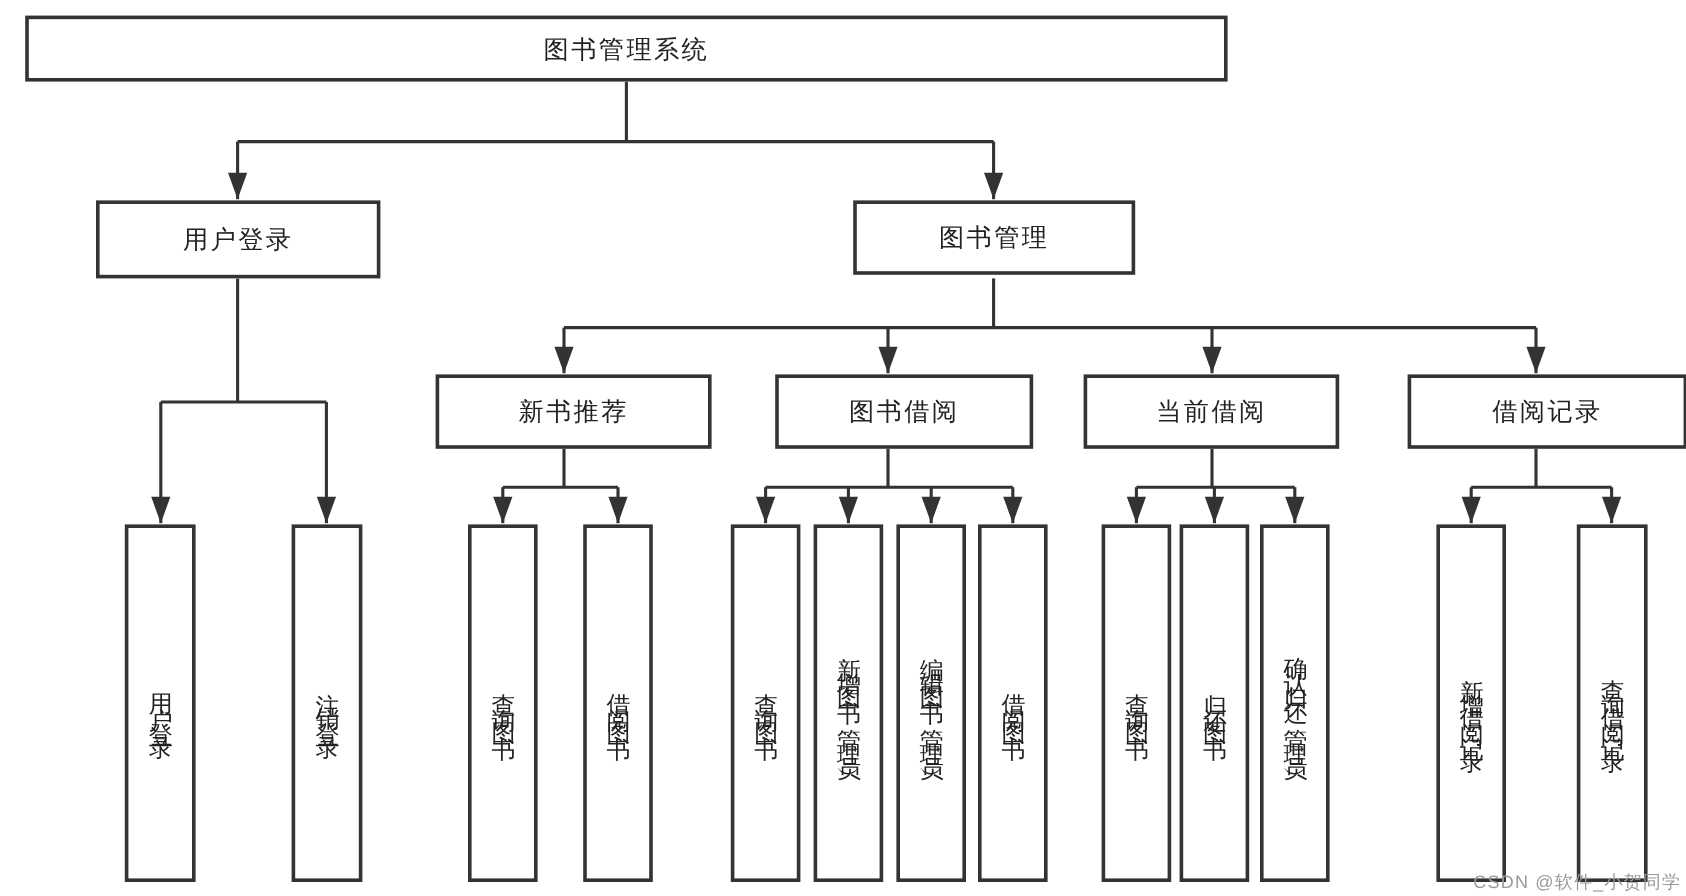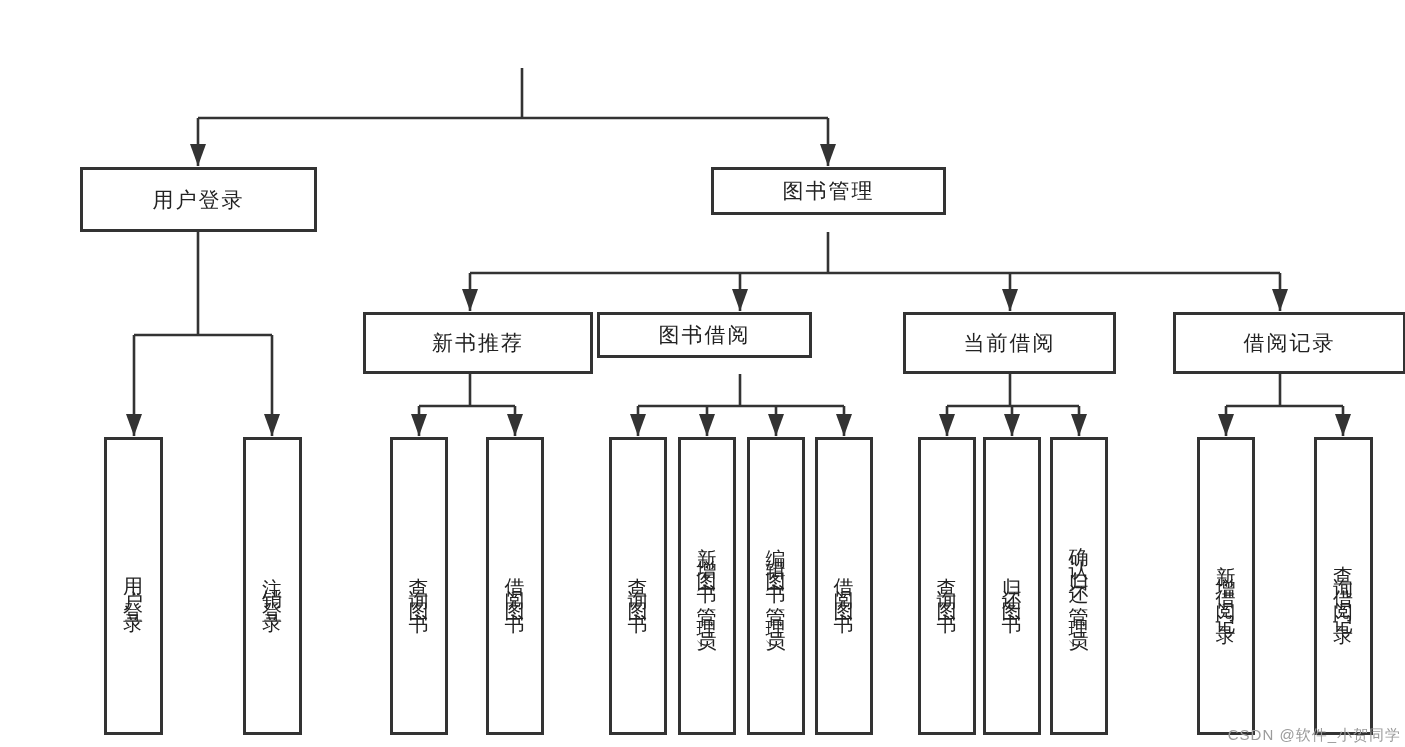--- a/index.html
+++ b/index.html
@@ -114,26 +114,27 @@
     </g>
 
     <g>
       <line x1="1280" y1="374" x2="1280" y2="406"></line>
       <line x1="1226" y1="406" x2="1343" y2="406"></line>
       <line x1="1226" y1="406" x2="1226" y2="436" marker-end="url(#arrowhead)"></line>
       <line x1="1343" y1="406" x2="1343" y2="436" marker-end="url(#arrowhead)"></line>
     </g>
   </svg>
 
+  <div class="node h" style="left:21px;top:13px;width:1002px;height:55px">图书管理系统</div>
 
   <div class="node h" style="left:80px;top:167px;width:237px;height:65px">用户登录</div>
-  <div class="node h" style="left:711px;top:167px;width:235px;height:48px">图书管理</div>
+  <div class="node h" style="left:711px;top:167px;width:235px;height:62px">图书管理</div>
 
   <div class="node h" style="left:363px;top:312px;width:230px;height:62px">新书推荐</div>
-  <div class="node h" style="left:597px;top:312px;width:215px;height:46px">图书借阅</div>
+  <div class="node h" style="left:646px;top:312px;width:215px;height:62px">图书借阅</div>
   <div class="node h" style="left:903px;top:312px;width:213px;height:62px">当前借阅</div>
   <div class="node h" style="left:1173px;top:312px;width:233px;height:62px">借阅记录</div>
 
   <div class="node v" style="left:104px;top:437px;width:59px;height:298px">用户登录</div>
   <div class="node v" style="left:243px;top:437px;width:59px;height:298px">注销登录</div>
 
   <div class="node v" style="left:390px;top:437px;width:58px;height:298px">查询图书</div>
   <div class="node v" style="left:486px;top:437px;width:58px;height:298px">借阅图书</div>
 
   <div class="node v" style="left:609px;top:437px;width:58px;height:298px">查询图书</div>

